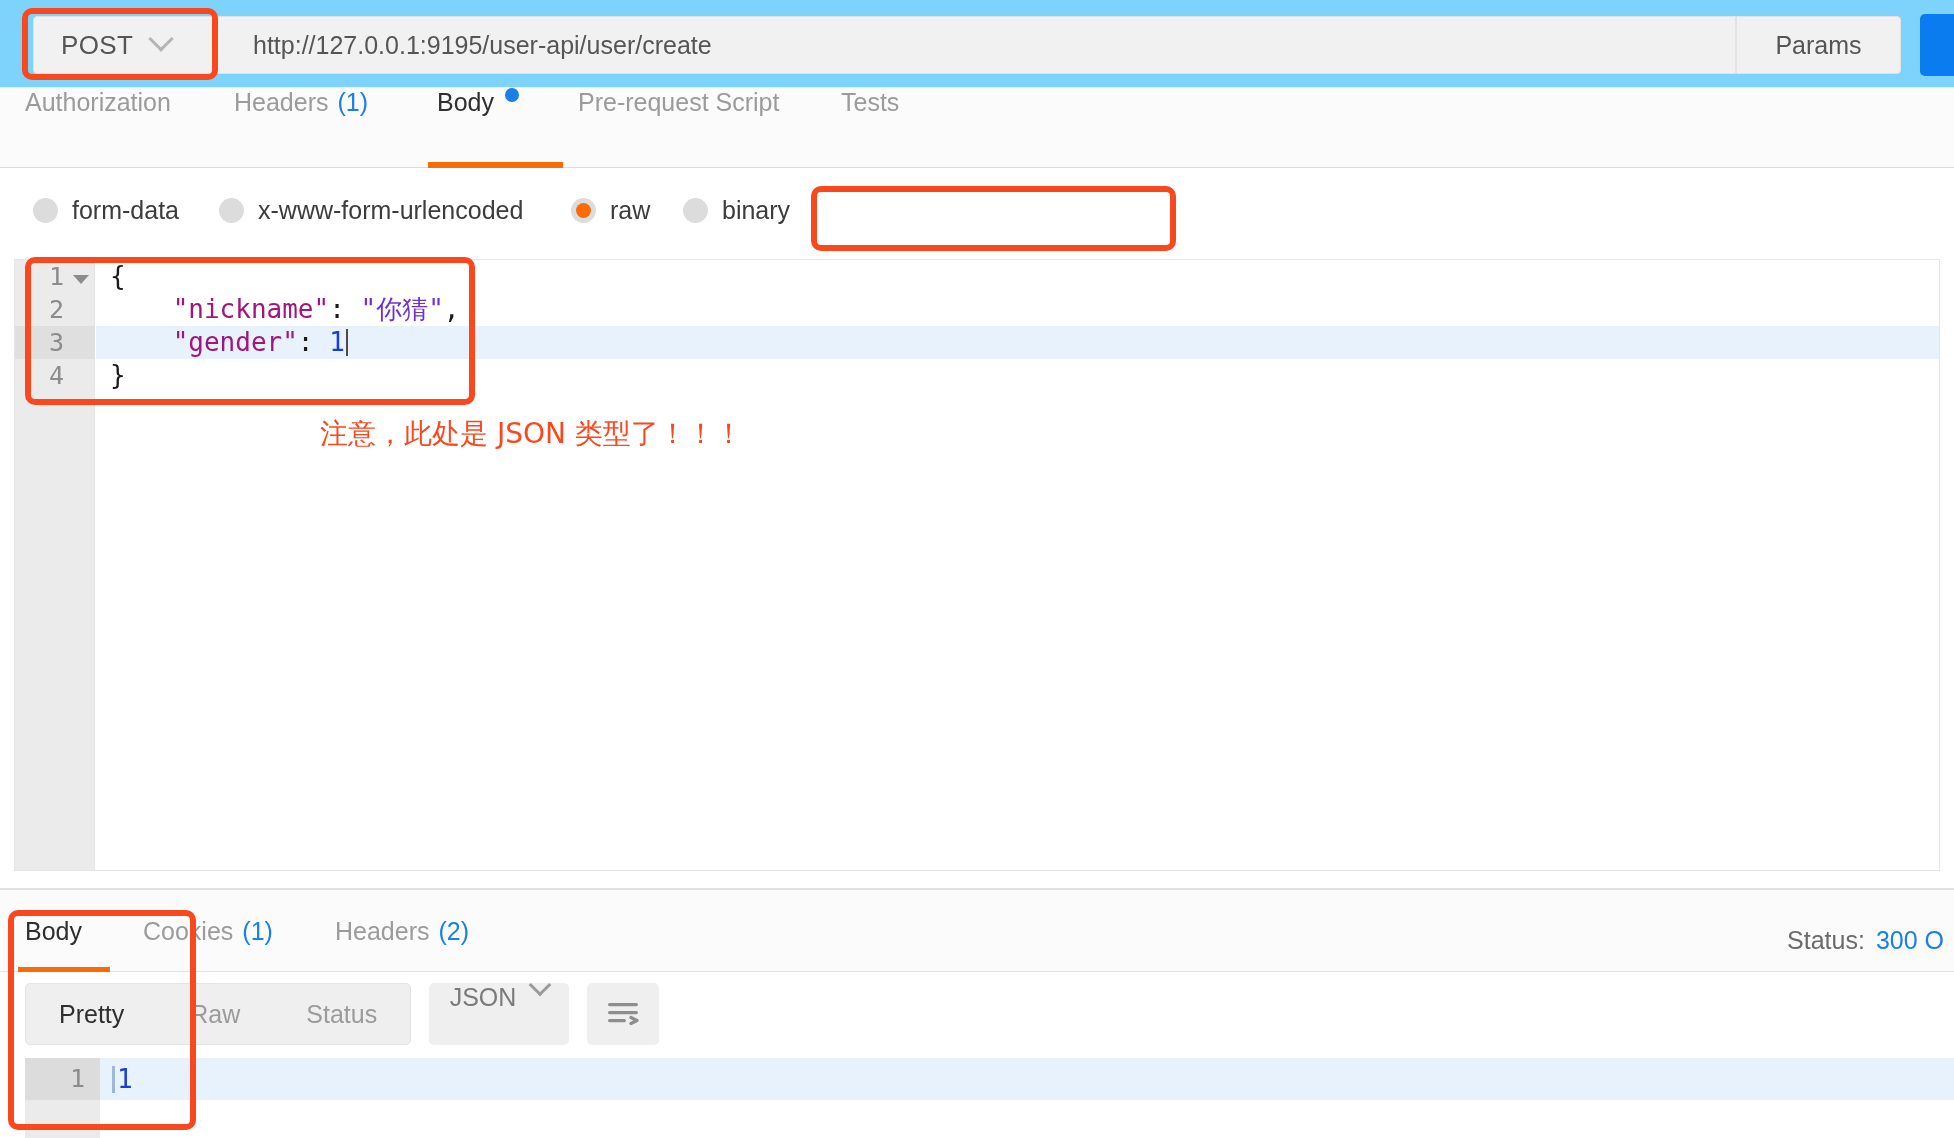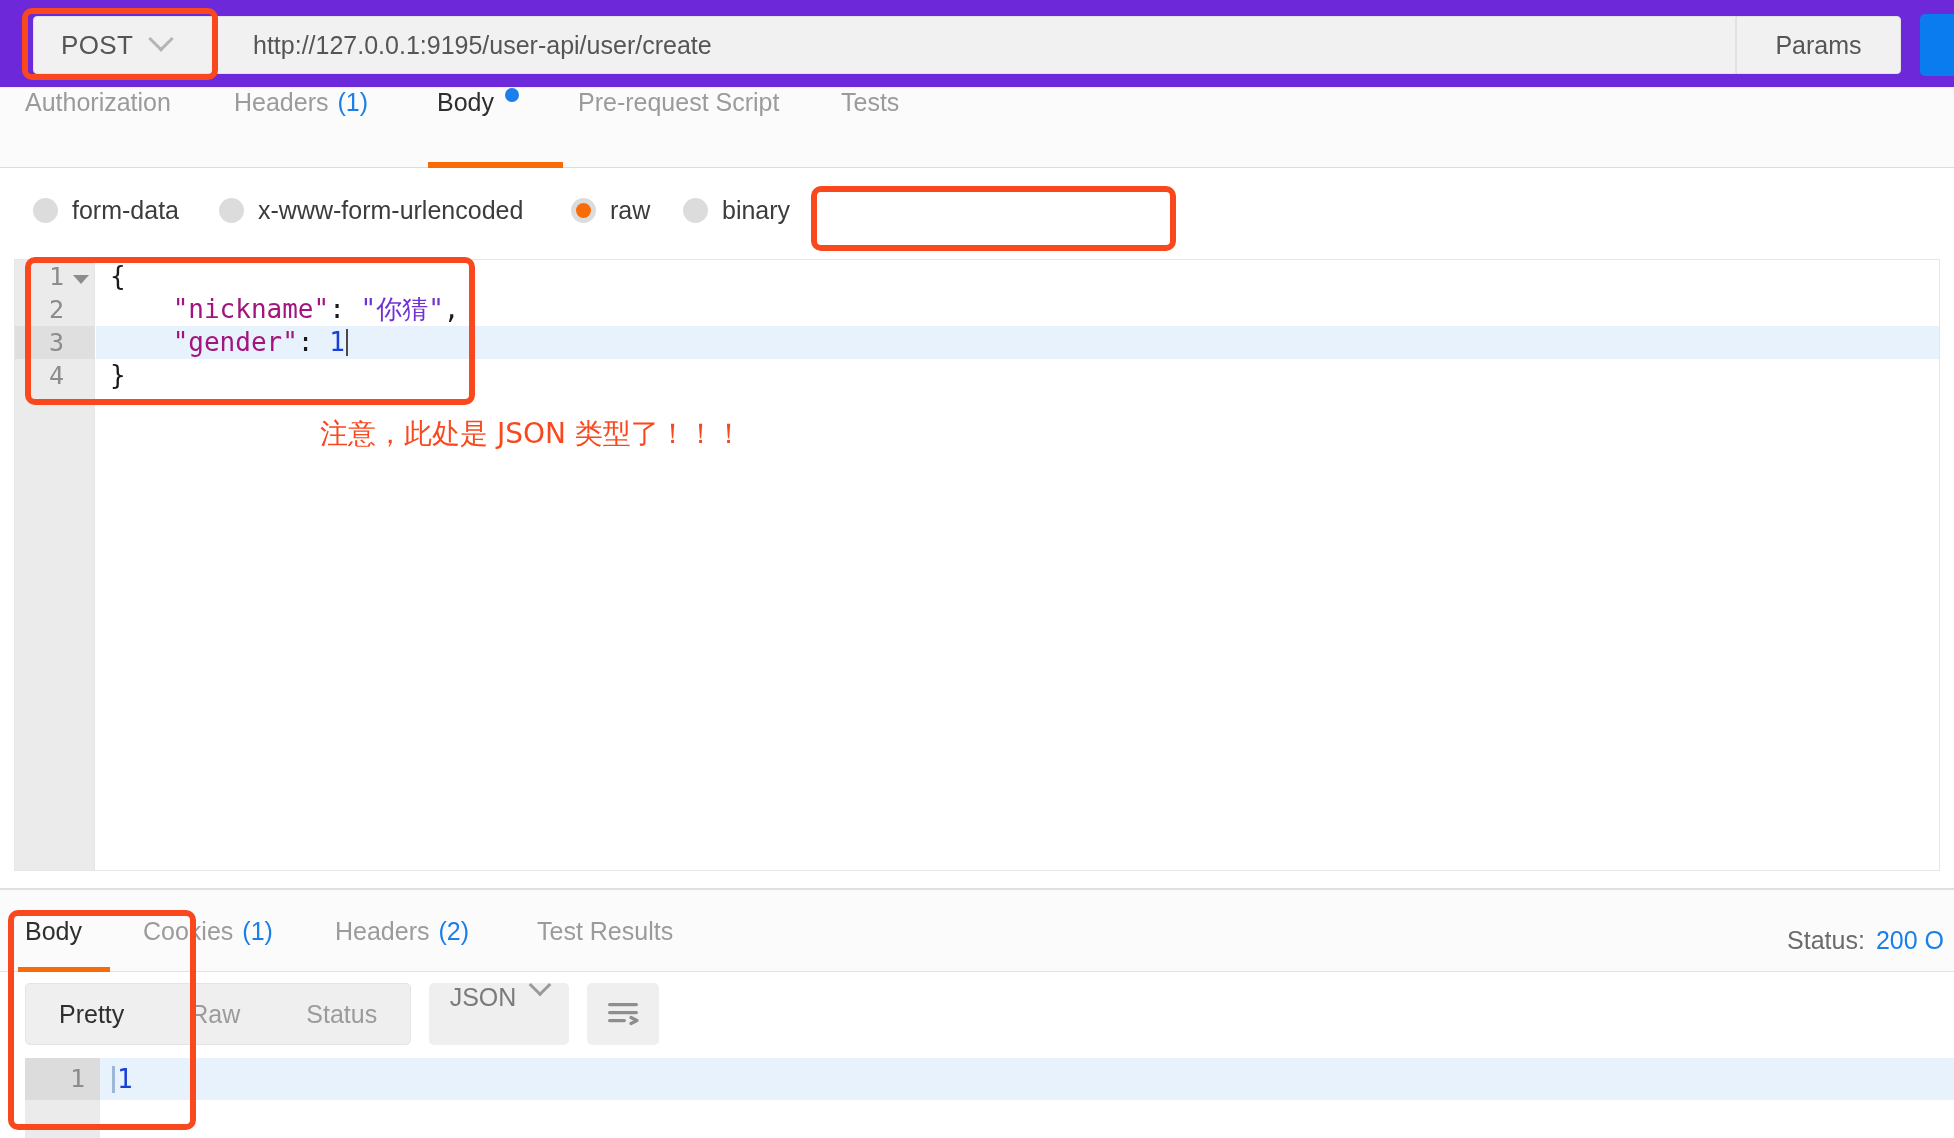--- a/index.html
+++ b/index.html
@@ -8,21 +8,21 @@
     overflow: hidden;
     background: #ffffff;
     font-family: "Liberation Sans", "DejaVu Sans", sans-serif;
     -webkit-font-smoothing: antialiased;
   }
   .app { position: relative; width: 1954px; height: 1138px; background: #fff; }
 
   
   .urlbar {
     position: absolute; left: 0; top: 0; width: 1954px; height: 88px;
-    background: #6d28d9;
+    background: #7dd3fc;
     border-bottom: 1px solid #eceff1;
     box-sizing: border-box;
     text-align: center;
   }
   .method-box {
     position: absolute; left: 33px; top: 16px; width: 185px; height: 58px;
     background: #f1f1f1;
     border: 1px solid #e2e2e2;
     border-radius: 4px 0 0 4px;
     box-sizing: border-box;
@@ -348,29 +348,26 @@
       <span>Body</span>
     </div>
     <div class="rtab" style="left:143px;">
       <span>Cookies</span>
       <span class="badge">(1)</span>
     </div>
     <div class="rtab" style="left:335px;">
       <span>Headers</span>
       <span class="badge">(2)</span>
     </div>
-    <div class="rtab" style="left:537px;">
-      <span>Test Results</span>
-    </div>
     <div class="rtab-underline" style="left:18px; width:92px;"></div>
   </div>
 
   <div class="status-wrap">
     <span>Status:</span>
-    <span class="status-val">200 O</span>
+    <span class="status-val">300 O</span>
   </div>
 
   <div class="resp-toolbar">
     <div class="segmented">
       <span class="seg-item active">Pretty</span>
       <span class="seg-item">Raw</span>
       <span class="seg-item">Status</span>
     </div>
     <div class="json-select">
       <span class="label">JSON</span>

